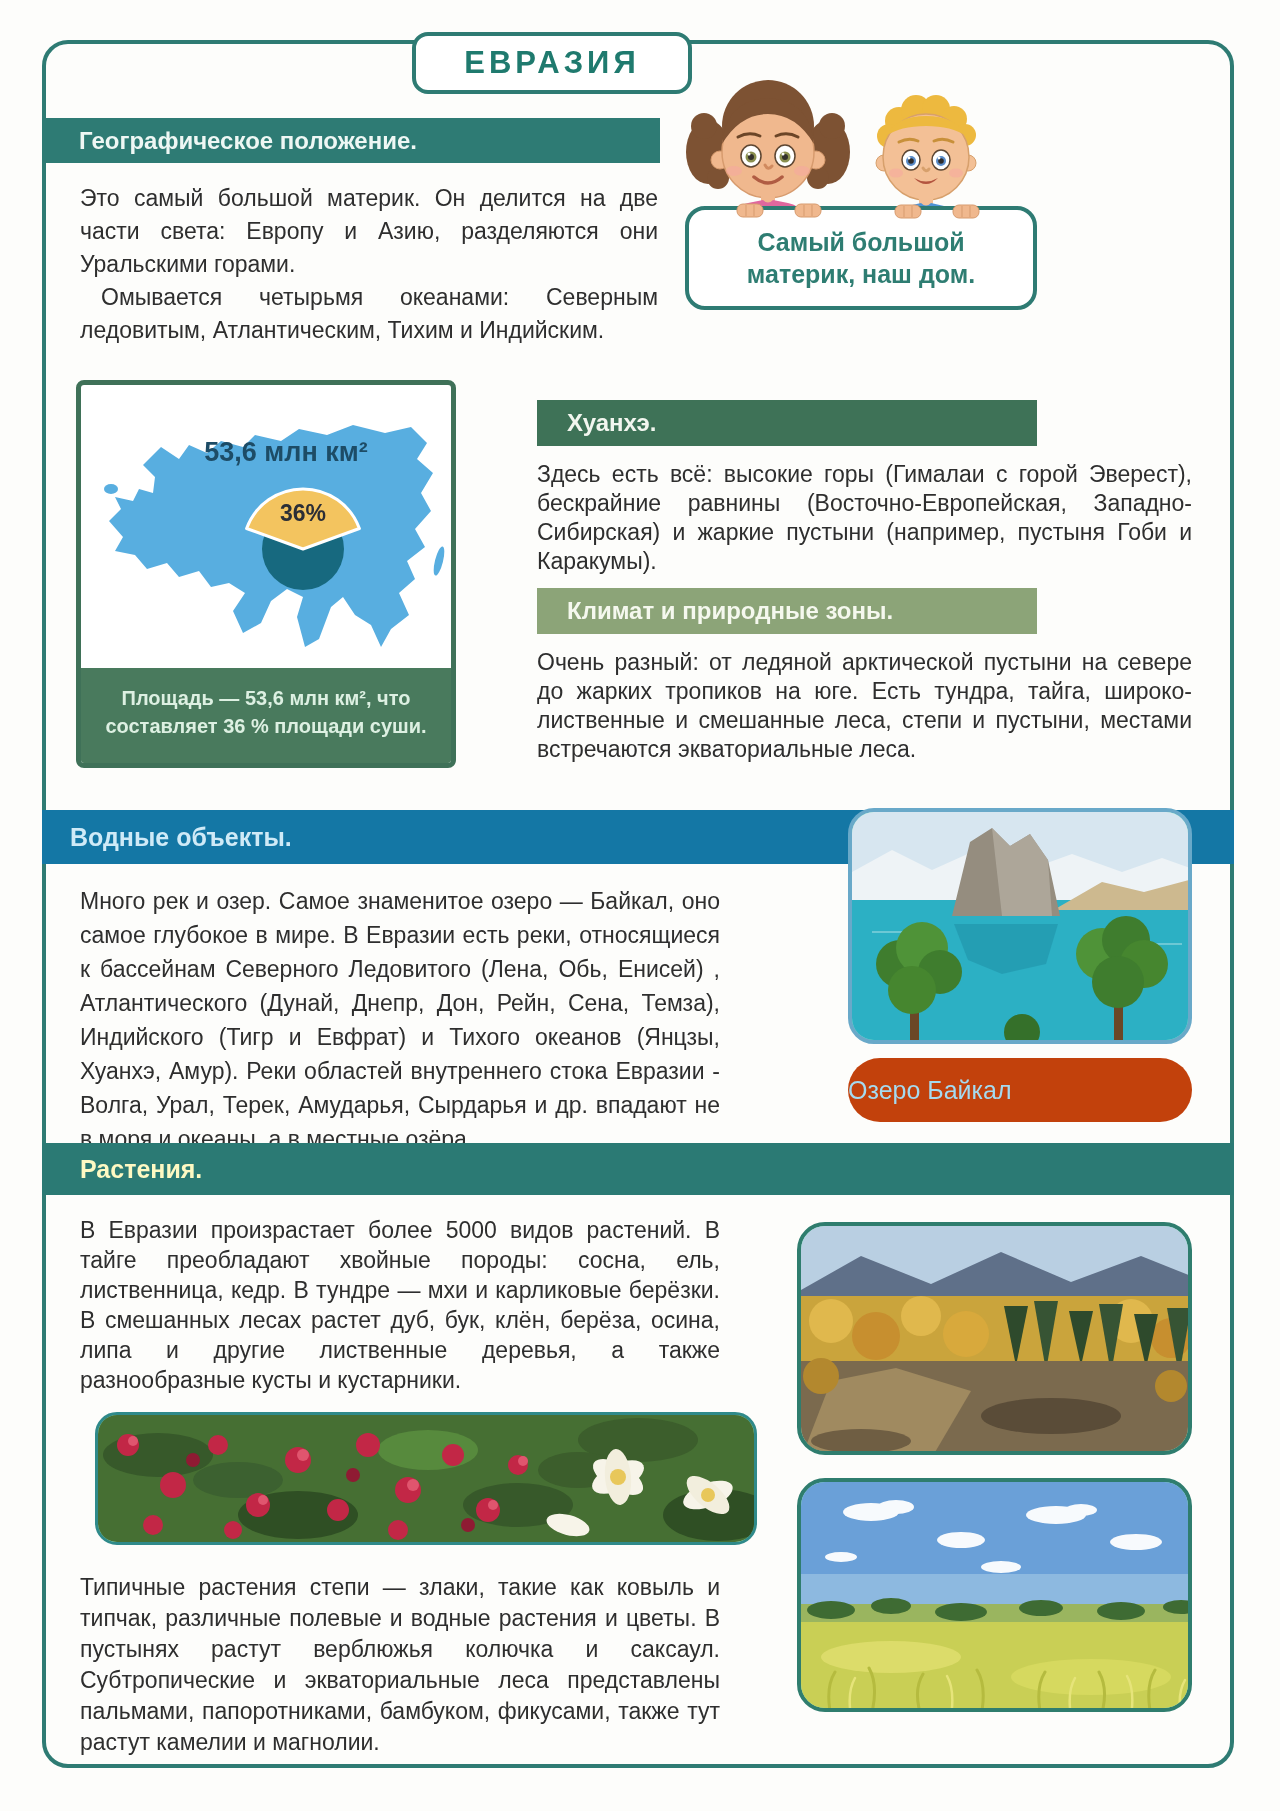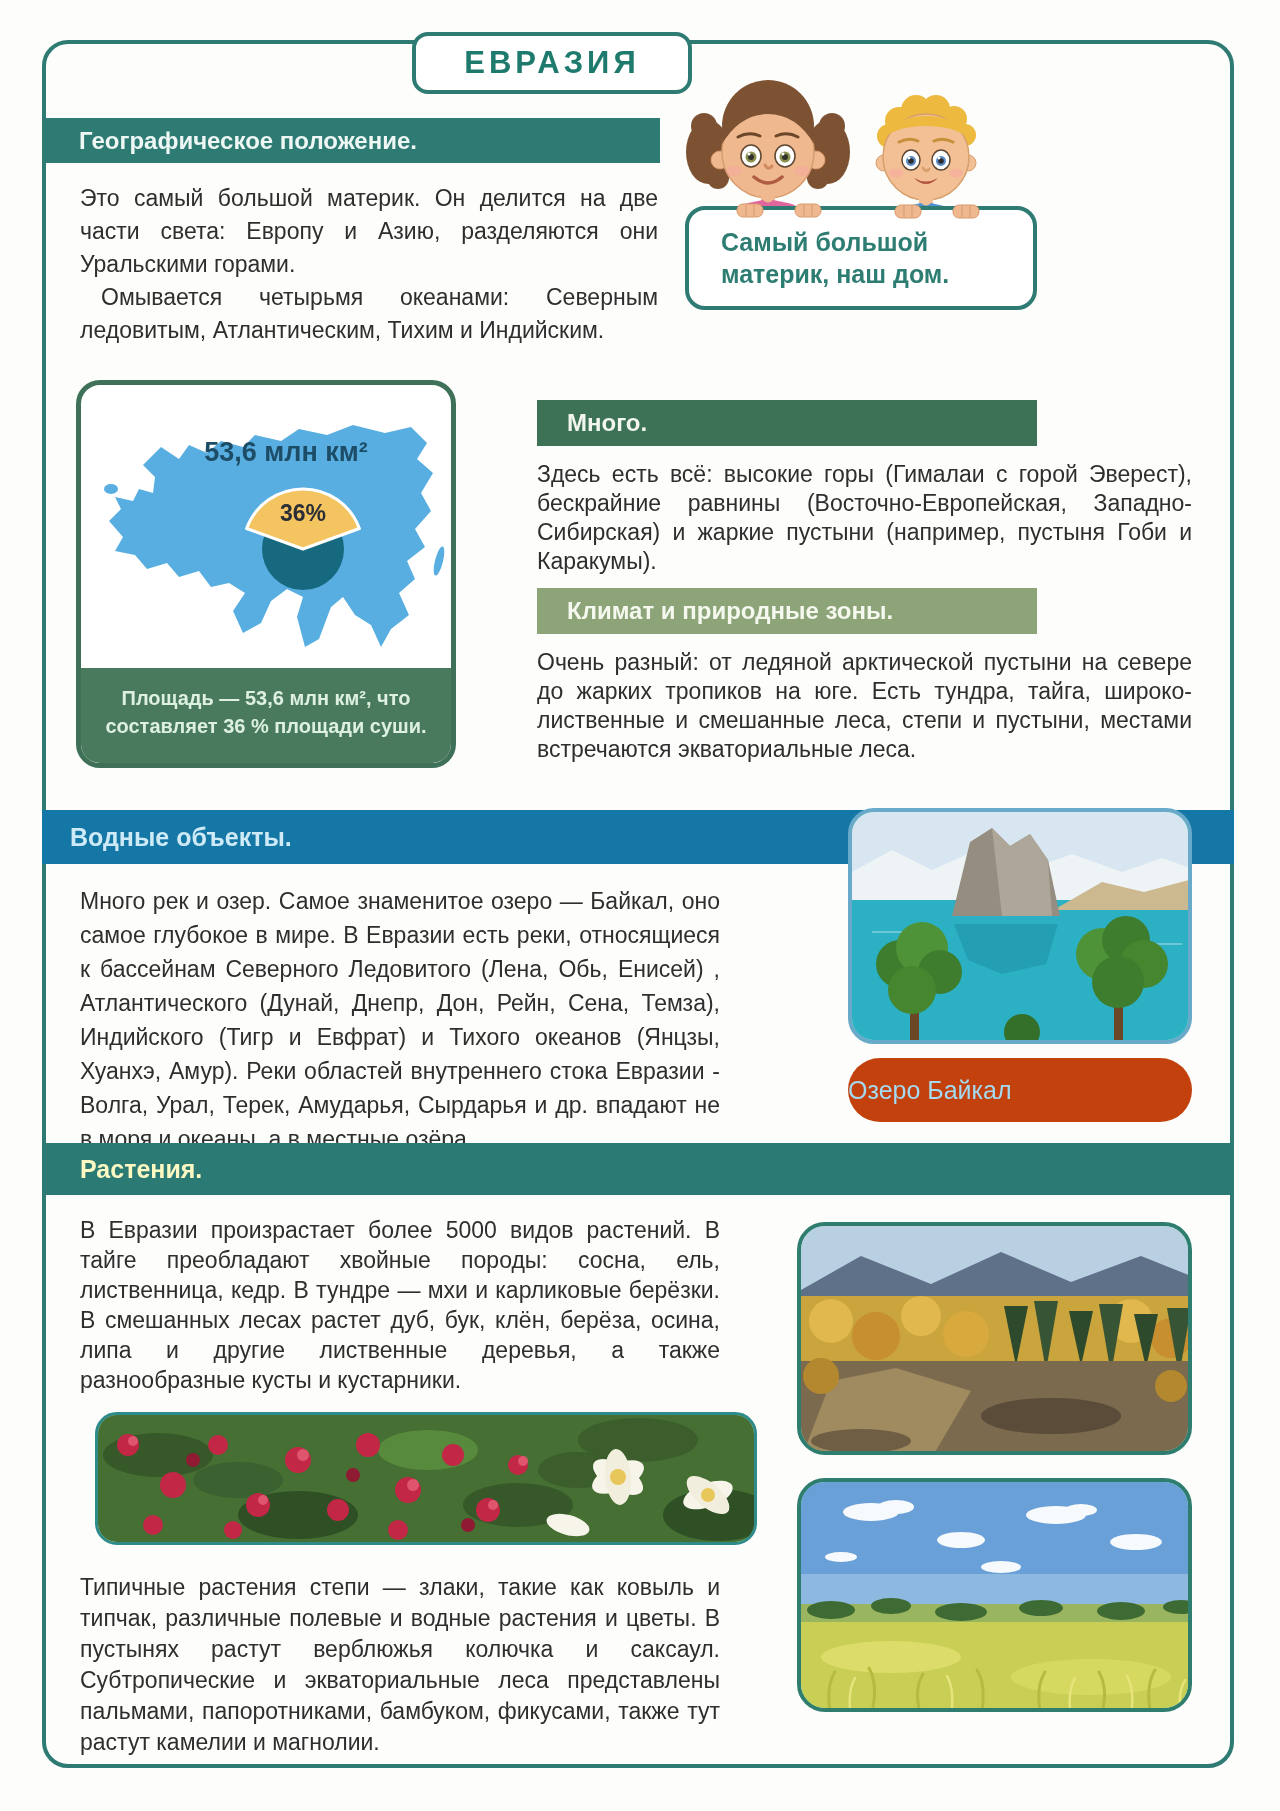--- a/index.html
+++ b/index.html
@@ -26,25 +26,25 @@
   .p-geo{left:80px;top:182px;width:578px;font-size:23px;line-height:33px;}
   .p-relief{left:537px;top:460px;width:655px;font-size:23px;line-height:29px;}
   .p-climate{left:537px;top:648px;width:655px;font-size:23px;line-height:29px;}
   .p-water{left:80px;top:884px;width:640px;font-size:23px;line-height:34px;}
   .p-plants1{left:80px;top:1215px;width:640px;font-size:23px;line-height:30px;}
   .p-plants2{left:80px;top:1572px;width:640px;font-size:23px;line-height:31px;}
   .bold{font-weight:normal;margin-left:21px;}
   .kids{position:absolute;left:668px;top:64px;width:350px;height:172px;z-index:3;}
   .bubble{position:absolute;left:685px;top:206px;width:352px;height:104px;background:#ffffff;
           border:4px solid #2e7b73;border-radius:20px;box-sizing:border-box;z-index:4;
-          display:flex;align-items:center;justify-content:center;}
+          display:flex;align-items:center;justify-content:center;text-align:center;}
   .bubble span{font-size:25px;font-weight:bold;color:#2e7d72;line-height:32px;width:280px;}
   .fingers{position:absolute;left:685px;top:196px;width:352px;height:26px;z-index:5;}
   .map-card{position:absolute;left:76px;top:380px;width:380px;height:388px;background:#ffffff;
-            border:5px solid #3f7158;border-radius:24px;box-sizing:border-box;overflow:hidden;z-index:3;}
+            border:5px solid #3f7158;border-radius:8px;box-sizing:border-box;overflow:hidden;z-index:3;}
   .map-svg{position:absolute;left:0;top:6px;}
   .map-caption{position:absolute;left:0;bottom:0;width:100%;height:95px;background:#497a5d;
                color:#ddf0e2;font-size:20px;font-weight:bold;line-height:28px;text-align:center;
                box-sizing:border-box;padding:16px 22px 0 22px;}
   .photo{position:absolute;box-sizing:border-box;overflow:hidden;z-index:3;background:#9ec;}
   .ph-baikal{left:848px;top:808px;width:344px;height:236px;border:4px solid #69a9c9;border-radius:26px;}
   .ph-forest{left:797px;top:1222px;width:395px;height:233px;border:4px solid #2f7d6e;border-radius:28px;}
   .ph-flowers{left:95px;top:1412px;width:662px;height:133px;border:3px solid #2f8a8a;border-radius:22px;}
   .ph-steppe{left:797px;top:1478px;width:395px;height:234px;border:4px solid #2f7d6e;border-radius:28px;}
   .pill{position:absolute;left:848px;top:1058px;width:344px;height:64px;background:#c2410c;
@@ -166,21 +166,21 @@
         <path d="M222,158 L278.4,137.5 A60,60 0 0 0 165.6,137.5 Z" fill="#f3c45f" stroke="#ffffff" stroke-width="3" stroke-linejoin="round"></path>
         <text x="222" y="130" text-anchor="middle" font-size="23" font-weight="bold" fill="#2b2e36">36%</text>
       </g>
     </svg>
     <div class="map-caption">
       <span>Площадь — 53,6 млн км², что составляет 36 % площади суши.</span>
     </div>
   </div>
 
   <div class="bar bar-relief">
-    <span>Много.</span>
+    <span>Хуанхэ.</span>
   </div>
   <div class="para p-relief">Здесь есть всё: высокие горы (Гималаи с горой Эверест), бескрайние равнины (Восточно-Европейская, Западно-Сибирская) и жаркие пустыни (например, пустыня Гоби и Каракумы).</div>
 
   <div class="bar bar-climate">
     <span>Климат и природные зоны.</span>
   </div>
   <div class="para p-climate">Очень разный: от ледяной арктической пустыни на севере до жарких тропиков на юге. Есть тундра, тайга, широко-лиственные и смешанные леса, степи и пустыни, местами встречаются экваториальные леса.</div>
 
   <div class="bar bar-water">
     <span>Водные объекты.</span>

